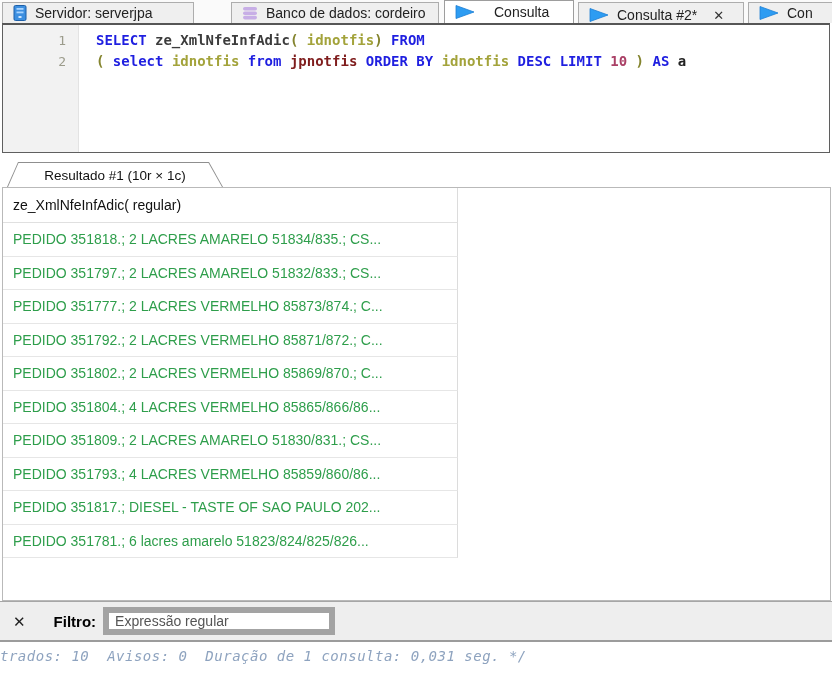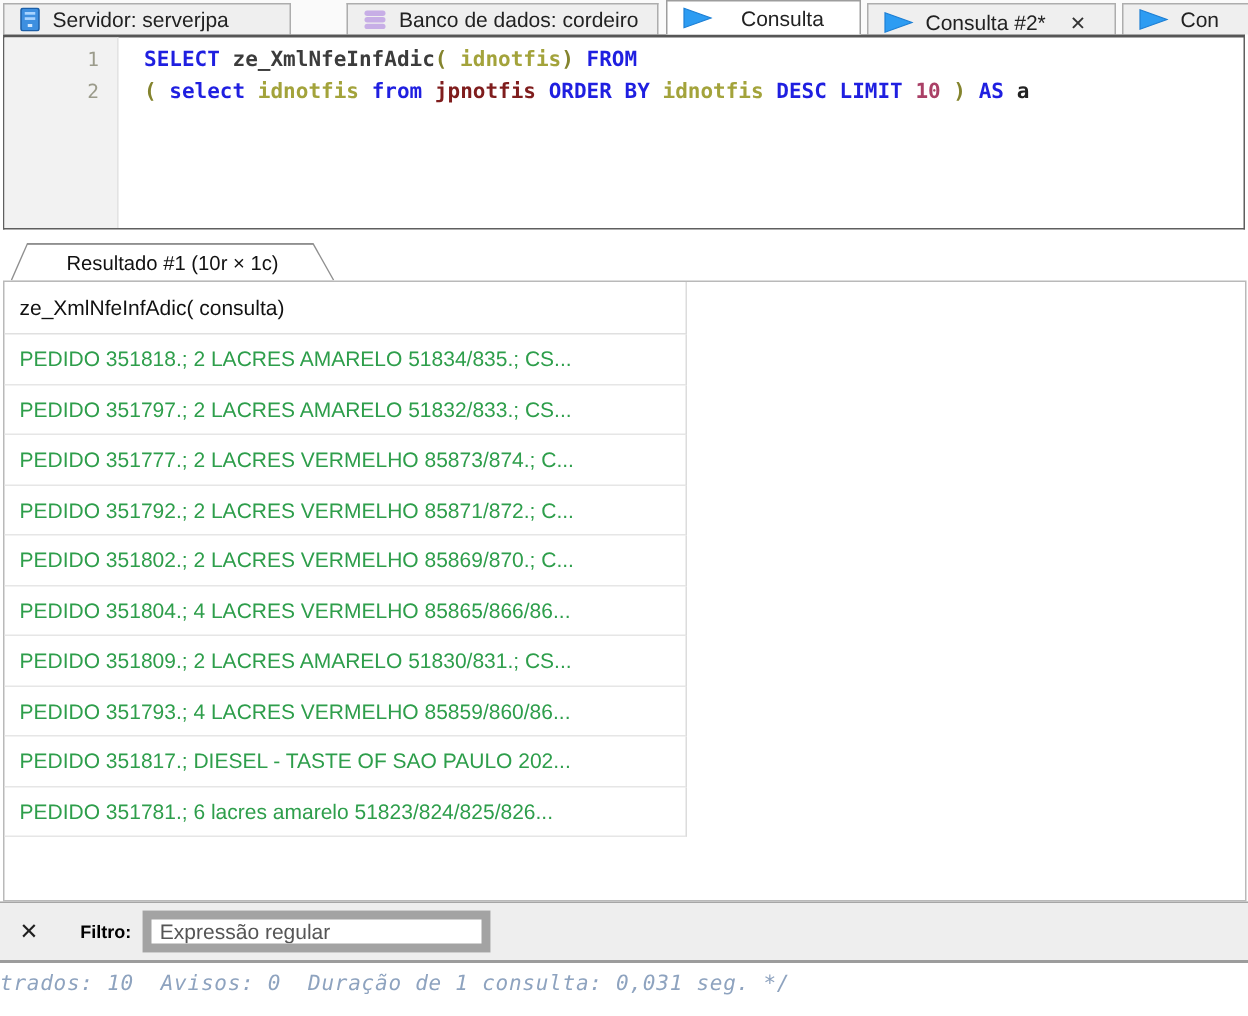--- a/index.html
+++ b/index.html
@@ -69,21 +69,21 @@
   }
   .grid-row{height:33.5px;}
   .grid-row .grid-cell{color:#2e9e4b;}
   
   .filterbar{
     position:absolute;top:601px;left:0;width:832px;height:39px;box-sizing:border-box;
     background:#eeeeee;border-top:1px solid #a6a6a6;
     display:flex;align-items:center;
   }
   .filter-close{margin-left:13px;font-size:15px;color:#1f1f1f;line-height:1;cursor:default;}
-  .filter-label{margin-left:28px;font-size:12px;font-weight:bold;color:#000;}
+  .filter-label{margin-left:28px;font-size:15px;font-weight:bold;color:#000;}
   .filter-input{
     margin-left:7px;width:232px;height:28px;box-sizing:border-box;
     border:6px solid #a3a3a3;background:#fff;font-family:"Liberation Sans",sans-serif;
     font-size:14px;color:#333;padding:0 6px;outline:none;
   }
   .filter-input::placeholder{color:#555;opacity:1;}
   
   .log-divider{position:absolute;top:640px;left:0;width:832px;height:2px;background:#9c9c9c;}
   .log{position:absolute;top:642px;left:0;width:832px;height:39px;background:#ffffff;padding-left:16px;}
   .log-line{
@@ -162,21 +162,21 @@
   </div>
 
   <div class="rtab">
     <div class="rtab-inner">
       <span>Resultado #1 (10r × 1c)</span>
     </div>
   </div>
 
   <div class="grid">
     <div class="grid-header">
-      <div class="grid-cell">ze_XmlNfeInfAdic( consulta)</div>
+      <div class="grid-cell">ze_XmlNfeInfAdic( regular)</div>
     </div>
     <div>
         <div class="grid-row">
           <div class="grid-cell">PEDIDO 351818.; 2 LACRES AMARELO 51834/835.; CS...</div>
         </div>
         <div class="grid-row">
           <div class="grid-cell">PEDIDO 351797.; 2 LACRES AMARELO 51832/833.; CS...</div>
         </div>
         <div class="grid-row">
           <div class="grid-cell">PEDIDO 351777.; 2 LACRES VERMELHO 85873/874.; C...</div>

